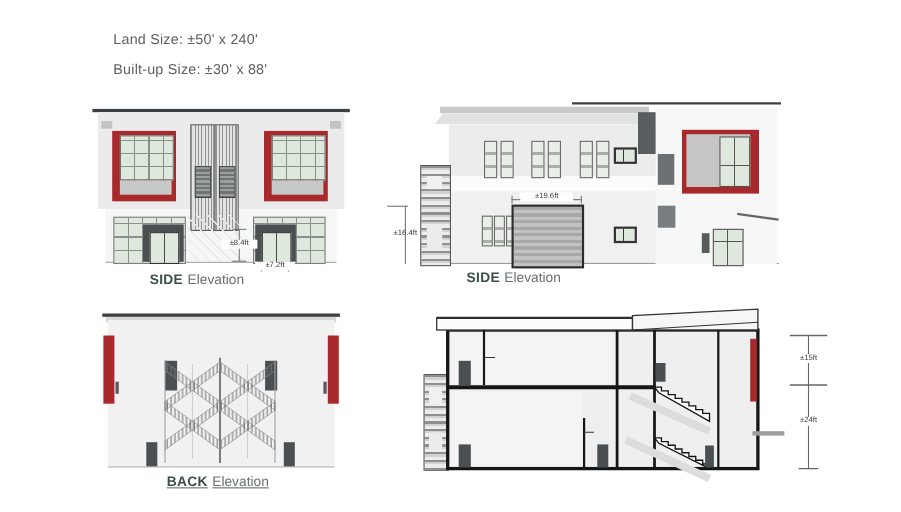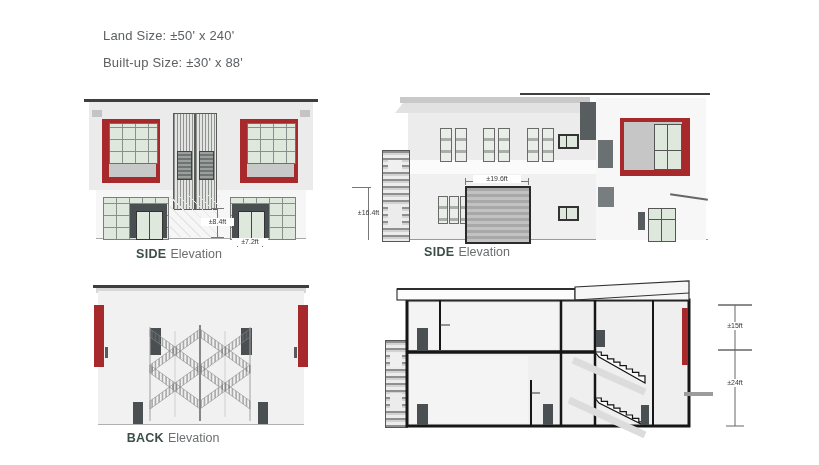--- a/index.html
+++ b/index.html
@@ -166,21 +166,21 @@
       <polygon points="6,40 56,76 56,84 6,48" fill="url(#hb)" stroke="#8a8a8a" stroke-width="0.6"></polygon>
       <polygon points="56,4 106,40 106,48 56,12" fill="url(#hb)" stroke="#8a8a8a" stroke-width="0.6"></polygon>
       <polygon points="106,4 56,40 56,48 106,12" fill="url(#hb)" stroke="#8a8a8a" stroke-width="0.6"></polygon>
       <polygon points="56,40 106,76 106,84 56,48" fill="url(#hb)" stroke="#8a8a8a" stroke-width="0.6"></polygon>
       <polygon points="106,40 56,76 56,84 106,48" fill="url(#hb)" stroke="#8a8a8a" stroke-width="0.6"></polygon>
     </svg>
 
     <div class="abs door-dark" style="left:41px;top:119px;width:10px;height:22px;"></div>
     <div class="abs door-dark" style="left:166px;top:119px;width:10px;height:22px;"></div>
 
-    <div class="dlabel" style="left:1px;top:148px;width:160px;">
+    <div class="dlabel" style="left:26px;top:148px;width:160px;text-decoration:underline;">
       <b>BACK</b><span>Elevation</span>
     </div>
   </div>
 
   <div class="abs" style="left:383px;top:278px;width:372px;height:182px;">
     <div class="abs lstack" style="left:2px;top:62px;width:21px;height:86px;">
       <div class="abs" style="left:4px;top:12px;width:12px;height:14px;background:#f0f0f0;"></div>
       <div class="abs" style="left:4px;top:52px;width:12px;height:16px;background:#ececec;"></div>
     </div>
 

